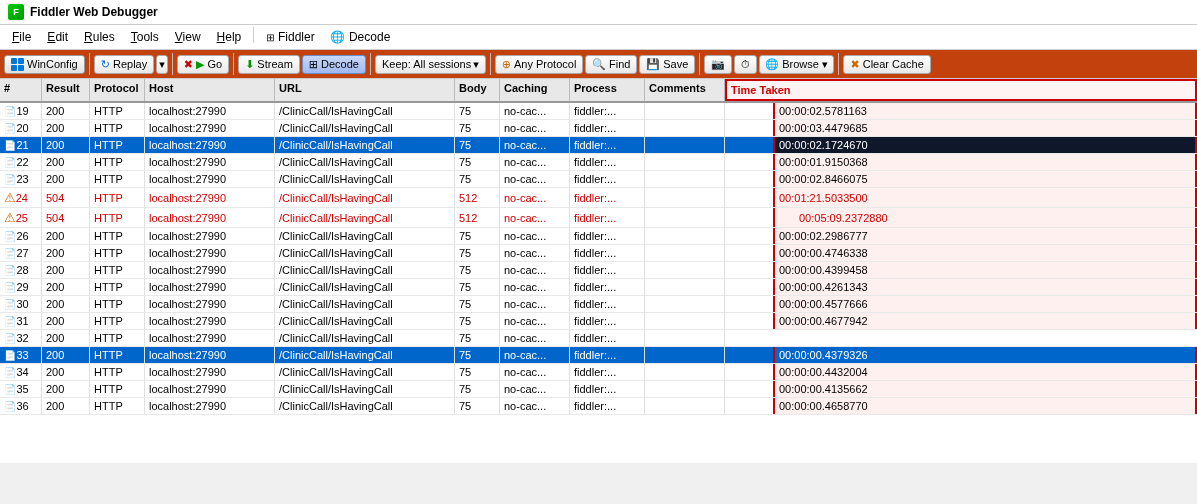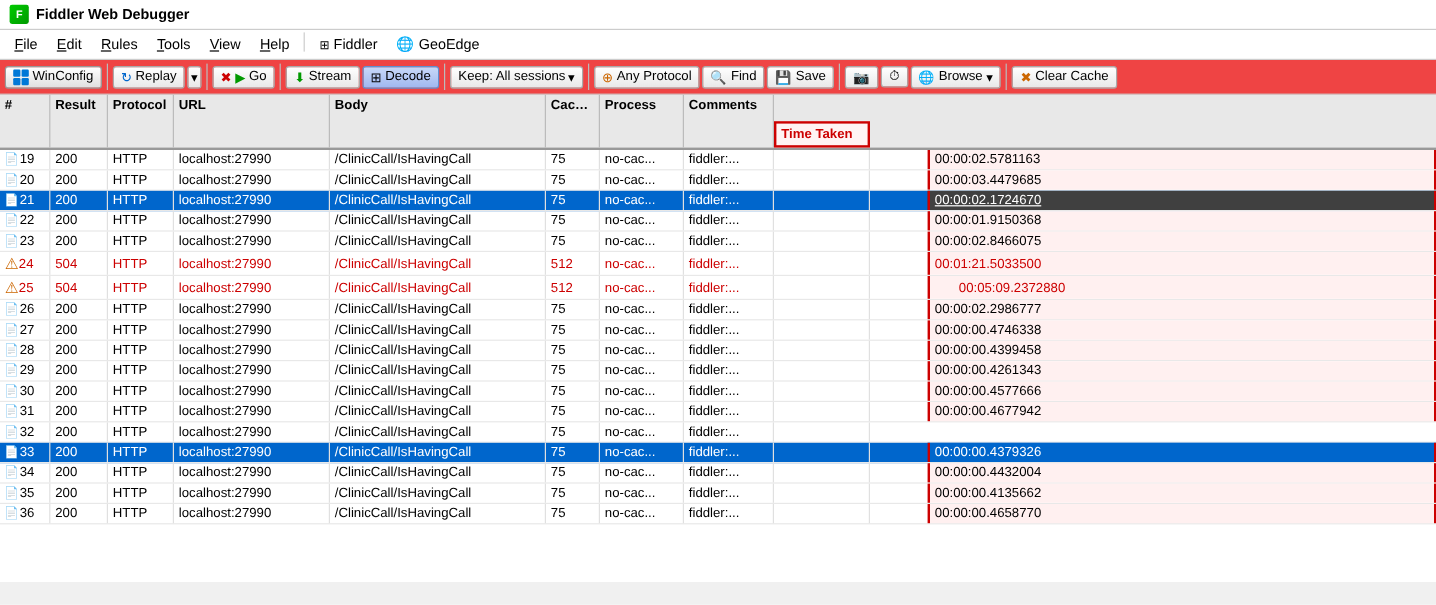--- a/index.html
+++ b/index.html
@@ -43,21 +43,21 @@
       padding: 3px 8px;
       cursor: pointer;
       font-size: 12px;
       white-space: nowrap;
     }
     .menu-item u { text-decoration: underline; }
     .menu-separator { width: 1px; height: 16px; background: #ccc; margin: 0 4px; }
 
     
     #toolbar {
-      background: #ef4444;
+      background: #c2410c;
       border-bottom: 1px solid #ccc;
       padding: 3px 4px;
       display: flex;
       align-items: center;
       gap: 2px;
     }
     .tb-btn {
       padding: 2px 6px;
       background: linear-gradient(to bottom, #fff, #e8e8e8);
       border: 1px solid #aaa;
@@ -98,21 +98,20 @@
       border-right: 1px solid #bbb;
       overflow: hidden;
       white-space: nowrap;
       text-overflow: ellipsis;
       cursor: pointer;
     }
     .col-header.highlighted {
       background: #fff3f3;
       border: 2px solid #cc0000;
       color: #cc0000;
-      margin-top: 22px;
     }
 
     
     #sessions-table {
       overflow-y: auto;
       height: 360px;
       background: white;
     }
     .session-row {
       display: grid;
@@ -182,21 +181,21 @@
   <div class="menu-item"><u>F</u>ile</div>
   <div class="menu-item"><u>E</u>dit</div>
   <div class="menu-item"><u>R</u>ules</div>
   <div class="menu-item"><u>T</u>ools</div>
   <div class="menu-item"><u>V</u>iew</div>
   <div class="menu-item"><u>H</u>elp</div>
   <div class="menu-separator"></div>
   <div class="menu-item">
     <span style="font-size:10px;">⊞</span> Fiddler
   </div>
-  <div class="menu-item">🌐 GeoEdge</div>
+  <div class="menu-item">🌐 Decode</div>
 </div>
 
 <div id="toolbar">
   <div class="tb-winconfig tb-btn">
     <span style="display:inline-grid;grid-template-columns:1fr 1fr;gap:1px;width:13px;height:13px;">
       <span style="background:#0078d7;border-radius:1px;"></span>
       <span style="background:#0078d7;border-radius:1px;"></span>
       <span style="background:#0078d7;border-radius:1px;"></span>
       <span style="background:#0078d7;border-radius:1px;"></span>
     </span>
@@ -257,20 +256,21 @@
   <div class="tb-btn">
     <span style="color:#cc6600;">✖</span>
     <span>Clear Cache</span>
   </div>
 </div>
 
 <div id="col-headers" style="grid-template-columns: 42px 48px 55px 130px 180px 45px 70px 75px 80px 1fr;">
   <div class="col-header">#</div>
   <div class="col-header">Result</div>
   <div class="col-header">Protocol</div>
+  <div class="col-header">Host</div>
   <div class="col-header">URL</div>
   <div class="col-header">Body</div>
   <div class="col-header">Caching</div>
   <div class="col-header">Process</div>
   <div class="col-header">Comments</div>
   <div class="col-header highlighted">Time Taken</div>
 </div>
 
 <div id="sessions-table">
     <div class="session-row row-grid">
@@ -306,21 +306,21 @@
       <span style="color:#666;font-size:10px;">📄</span>21
     </div>
     <div class="cell">200</div>
     <div class="cell">HTTP</div>
     <div class="cell">localhost:27990</div>
     <div class="cell">/ClinicCall/IsHavingCall</div>
     <div class="cell">75</div>
     <div class="cell">no-cac...</div>
     <div class="cell">fiddler:...</div>
     <div class="cell"></div>
-    <div class="cell time-taken time-taken-highlight" style="color: white; background: #404040; text-decoration: underline;">00:00:02.1724670</div>
+    <div class="cell time-taken time-taken-highlight" style="color: white; background: #0f172a;">00:00:02.1724670</div>
   </div>
     <div class="session-row row-grid">
     <div class="cell">
       <span style="color:#666;font-size:10px;">📄</span>22
     </div>
     <div class="cell">200</div>
     <div class="cell">HTTP</div>
     <div class="cell">localhost:27990</div>
     <div class="cell">/ClinicCall/IsHavingCall</div>
     <div class="cell">75</div>

